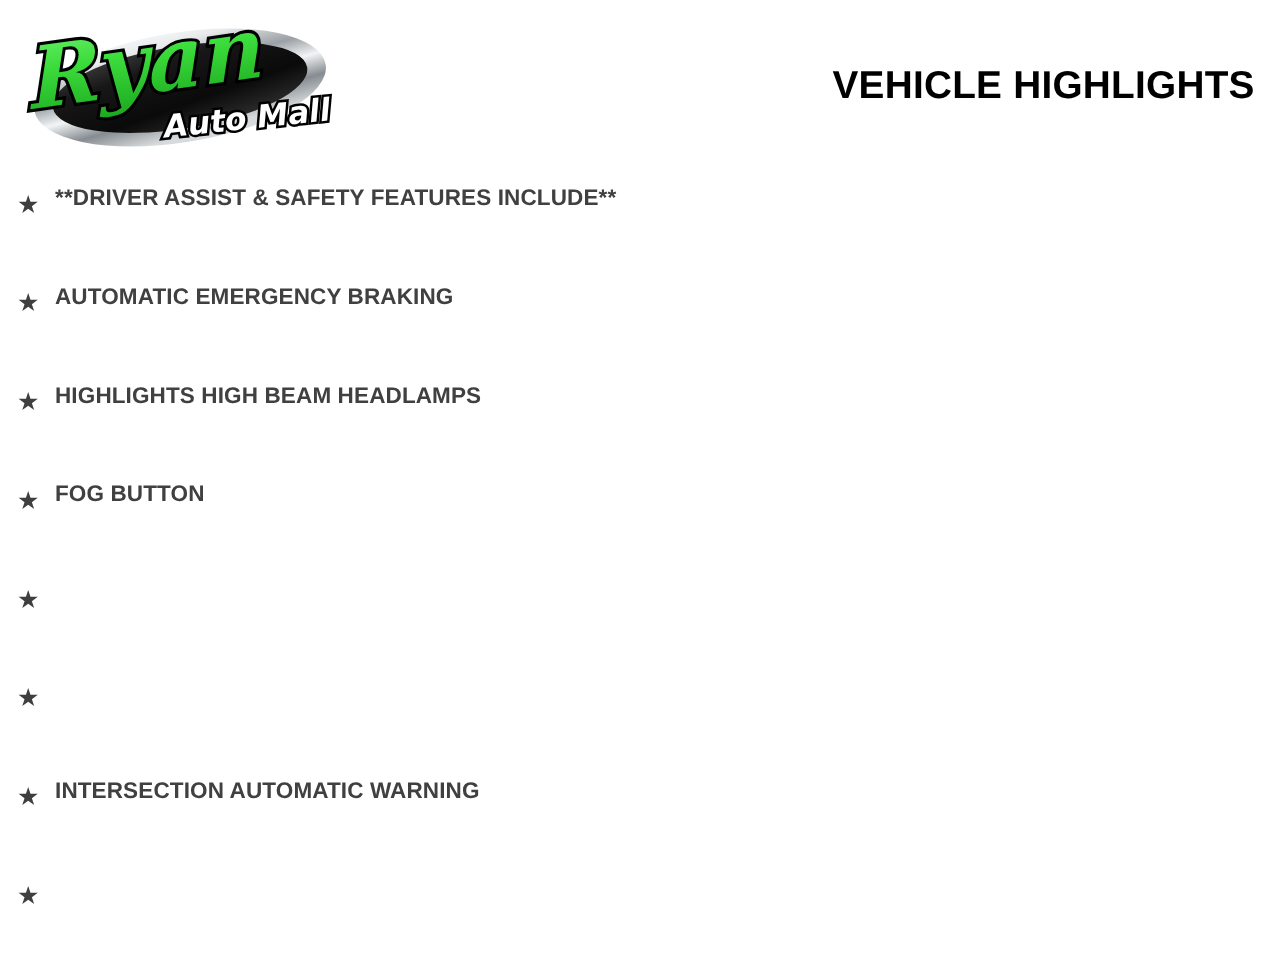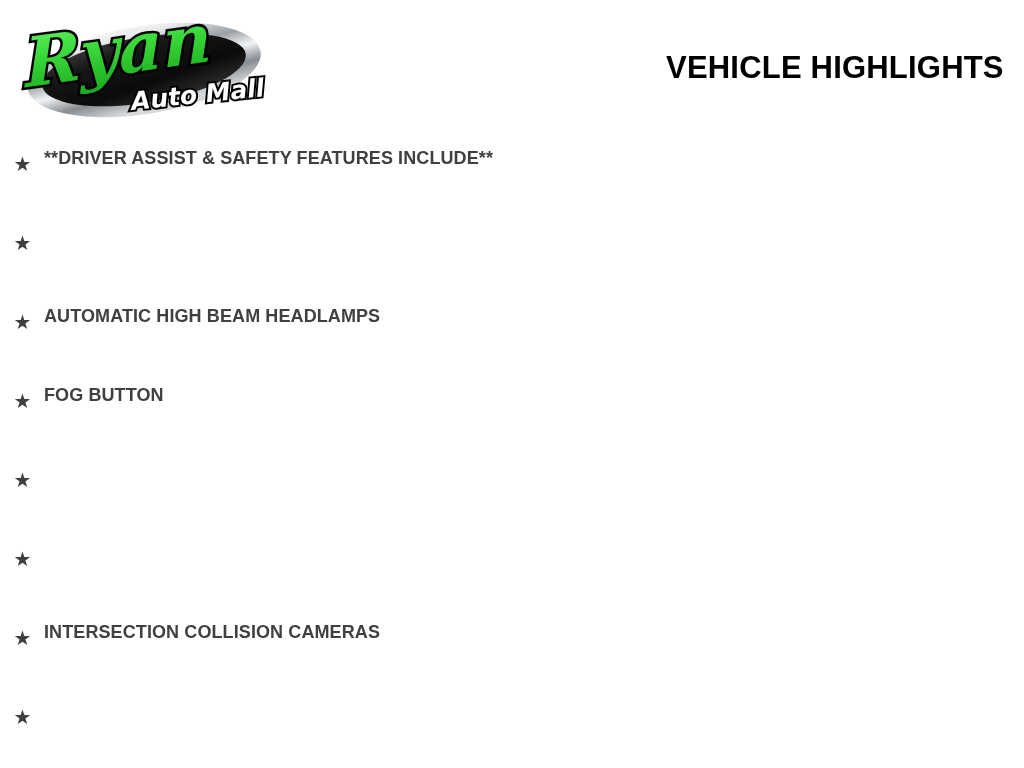--- a/index.html
+++ b/index.html
@@ -126,35 +126,36 @@
   <div class="page-title">VEHICLE HIGHLIGHTS</div>
 </div>
 
 <ul class="highlights">
   <li class="highlight-item">
     <span class="bullet-star">★</span>
     <span class="highlight-text">**DRIVER ASSIST &amp; SAFETY FEATURES INCLUDE**</span>
   </li>
   <li class="highlight-item">
     <span class="bullet-star">★</span>
+    <span class="highlight-text">AUTOMATIC EMERGENCY BRAKING</span>
   </li>
   <li class="highlight-item">
     <span class="bullet-star">★</span>
-    <span class="highlight-text">AUTOMATIC HIGH BEAM HEADLAMPS</span>
+    <span class="highlight-text">HIGHLIGHTS HIGH BEAM HEADLAMPS</span>
   </li>
   <li class="highlight-item">
     <span class="bullet-star">★</span>
     <span class="highlight-text">FOG BUTTON</span>
   </li>
   <li class="highlight-item">
     <span class="bullet-star">★</span>
   </li>
   <li class="highlight-item">
     <span class="bullet-star">★</span>
   </li>
   <li class="highlight-item">
     <span class="bullet-star">★</span>
-    <span class="highlight-text">INTERSECTION COLLISION CAMERAS</span>
+    <span class="highlight-text">INTERSECTION AUTOMATIC WARNING</span>
   </li>
   <li class="highlight-item">
     <span class="bullet-star">★</span>
   </li>
 </ul>
 
 </body></html>

